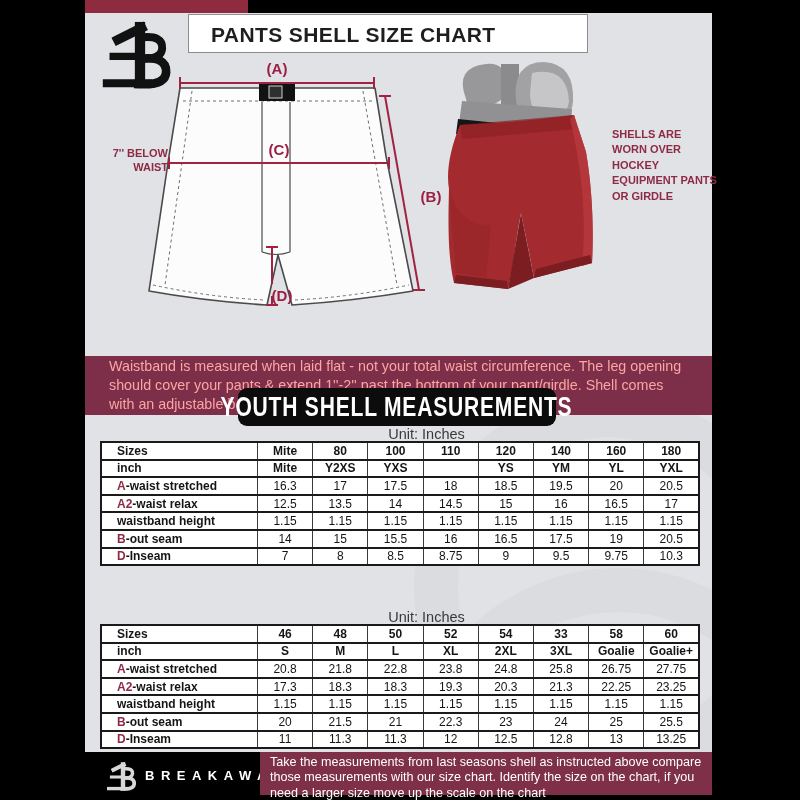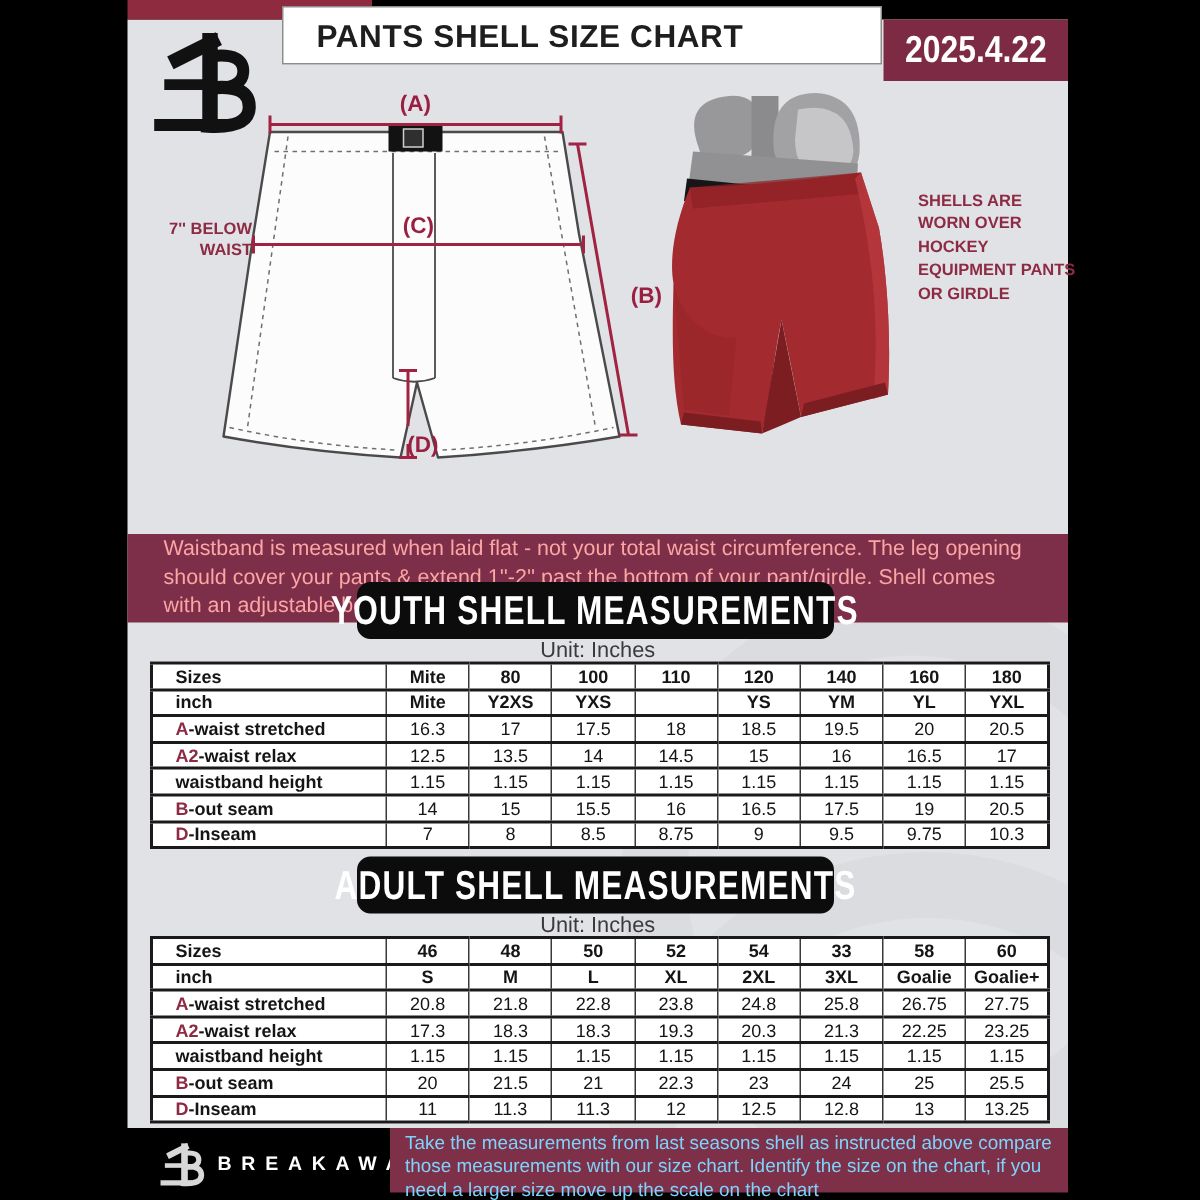--- a/index.html
+++ b/index.html
@@ -8,21 +8,21 @@
   .abs{position:absolute;}
 
   
   .content{left:85px;top:13px;width:627px;height:739px;background:#e0e2e5;overflow:hidden;}
   .wm-ring{position:absolute;border-radius:50%;border:44px solid #d7d9dc;opacity:.65;}
   .wm1{right:-90px;top:380px;width:300px;height:300px;}
   .wm2{right:-120px;top:555px;width:340px;height:340px;}
 
   
   .top-strip{left:85px;top:0;width:163px;height:13px;background:#8e2b3f;}
-  .title-bar{left:188px;top:4px;width:400px;height:39px;background:#fff;border:1px solid #8d8d8d;
+  .title-bar{left:188px;top:14px;width:400px;height:39px;background:#fff;border:1px solid #8d8d8d;
              line-height:39px;padding-left:22px;box-sizing:border-box;font-size:21px;font-weight:600;
              letter-spacing:.4px;color:#1e1e1e;white-space:nowrap;}
   .date-badge{left:589px;top:13px;width:123px;height:41px;background:#7d2b44;color:#fff;
               display:flex;align-items:center;justify-content:center;font-size:25px;font-weight:800;}
   .cond{display:inline-block;transform:scaleX(.78);transform-origin:50% 50%;letter-spacing:1px;white-space:nowrap;}
   .cond85{display:inline-block;transform:scaleX(.85);transform-origin:50% 50%;white-space:nowrap;}
 
   
   .below-waist{left:104px;top:146px;width:64px;text-align:right;font-size:11px;font-weight:bold;
                color:#8e2b44;line-height:1.3;}
@@ -32,40 +32,40 @@
   
   .info-banner{left:85px;top:327px;width:627px;height:59px;background:#7d2e48;color:#fca5a5;
                display:flex;align-items:center;justify-content:center;text-align:left;
                font-size:14.3px;font-weight:500;line-height:1.34;padding:4px 24px;box-sizing:border-box;margin-top:29px;}
 
   
   .pill{width:318px;height:38px;background:#0c0c0c;border-radius:9px;color:#fff;
         display:flex;align-items:center;justify-content:center;font-size:27px;font-weight:800;}
   .pill-youth{left:238px;top:388px;}
   .pill-adult{left:238px;top:571px;}
-  .unit{left:85px;width:627px;text-align:center;font-size:14.5px;color:#3a3a3a;}
+  .unit{left:85px;width:627px;text-align:center;font-size:14.5px;color:#3a3a3a;padding-left:28px;}
   .unit-youth{top:426px;}
   .unit-adult{top:609px;}
 
   
   table.size{border-collapse:collapse;table-layout:fixed;width:600px;background:#fff;
              border:2px solid #1a1a1a;}
   table.size td{border-left:1px solid #3a3a3a;border-right:1px solid #3a3a3a;
                 border-top:2px solid #1a1a1a;border-bottom:2px solid #1a1a1a;
                 height:15.6px;padding:0;text-align:center;font-size:12px;color:#151515;}
   table.size td.lbl{width:140px;text-align:left;padding-left:15px;font-weight:bold;}
   table.size tr.hdr td{font-weight:bold;}
   .pfx{color:#8e2b44;font-weight:bold;}
   .tbl-youth{left:100px;top:441px;}
   .tbl-adult{left:100px;top:624px;}
 
   
   .footer-bar{left:0;top:752px;width:800px;height:48px;background:#000;}
   .footer-brand{left:145px;top:768px;color:#fff;font-size:13px;font-weight:bold;letter-spacing:6.5px;white-space:nowrap;}
-  .footer-note{left:260px;top:752px;width:452px;height:43px;background:#7d3048;color:#7dd3fc;
+  .footer-note{left:260px;top:752px;width:452px;height:43px;background:#7d3048;color:#ffffff;
                font-size:12.6px;font-weight:500;line-height:1.23;padding:3px 8px 3px 10px;
                box-sizing:border-box;}
   svg text{font-family:"Liberation Sans",sans-serif;}
 </style>
 </head>
 <body>
 
 <div class="page">
 
   <div class="abs content">
@@ -78,23 +78,20 @@
     <g stroke="#111" fill="none" stroke-linecap="square">
       <path d="M50,14 V84" stroke-width="13"></path>
       <path d="M22,30 L52,15" stroke-width="12"></path>
       <path d="M52,27 q27,-3 26,14 q-1,14 -28,13" stroke-width="10"></path>
       <path d="M50,54 q34,-4 33,17 q-1,17 -35,15" stroke-width="11"></path>
       <path d="M16,51 H50" stroke-width="9"></path>
       <path d="M8,85 H60" stroke-width="10"></path>
     </g>
   </svg>
   <div class="abs title-bar">PANTS SHELL SIZE CHART</div>
-  <div class="abs date-badge">
-    <span class="cond85">2025.4.22</span>
-  </div>
 
   <svg class="abs" style="left:138px;top:56px;" width="310" height="266" viewBox="0 0 310 266">
     <path d="M42,32 L237,32 L248,100 L275,235 Q216,245 154,249 L140,199 L129,249 Q66,245 11,235 L31,100 Z" fill="#fcfcfd" stroke="#4a4a4a" stroke-width="1.6" stroke-linejoin="round"></path>
     <g stroke="#6f6f6f" stroke-width="1" stroke-dasharray="3,3" fill="none">
       <path d="M45,45 H234"></path>
       <path d="M54,35 L27,229"></path>
       <path d="M225,35 L259,229"></path>
       <path d="M15,229 Q70,241 126,244"></path>
       <path d="M157,244 Q214,241 271,229"></path>
     </g>
@@ -232,23 +229,20 @@
           <td>8.5</td>
           <td>8.75</td>
           <td>9</td>
           <td>9.5</td>
           <td>9.75</td>
           <td>10.3</td>
         </tr>
       </tbody>
   </table>
 
-  <div class="abs pill pill-adult">
-    <span class="cond">ADULT SHELL MEASUREMENTS</span>
-  </div>
   <div class="abs unit unit-adult">Unit: Inches</div>
   <table class="abs size tbl-adult">
     <tbody>
         <tr class="hdr">
           <td class="lbl">Sizes</td>
           <td>46</td>
           <td>48</td>
           <td>50</td>
           <td>52</td>
           <td>54</td>

